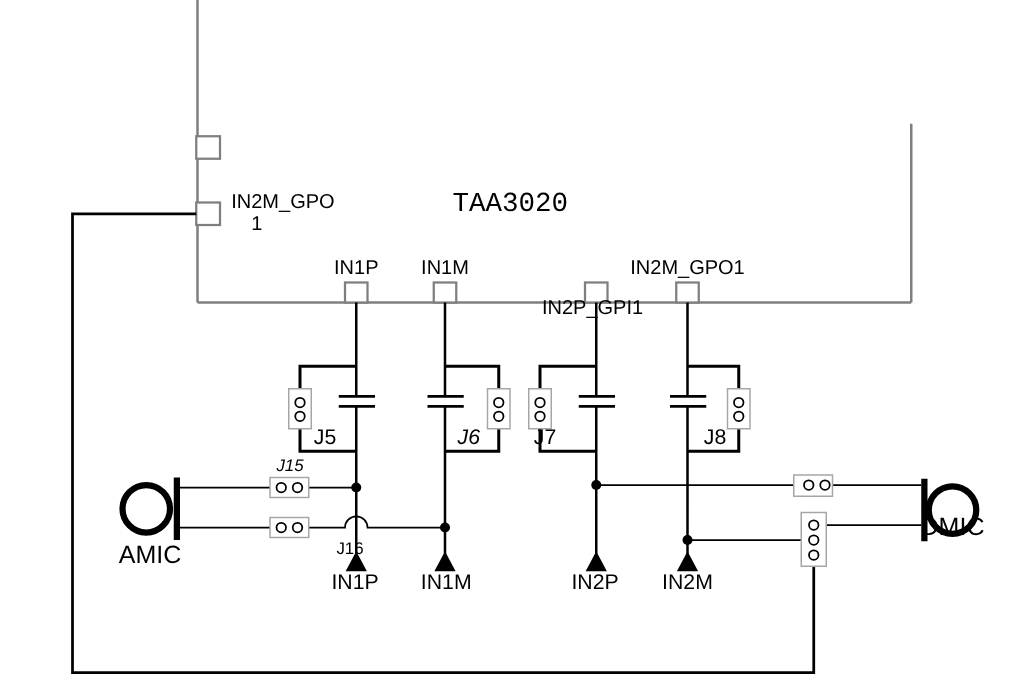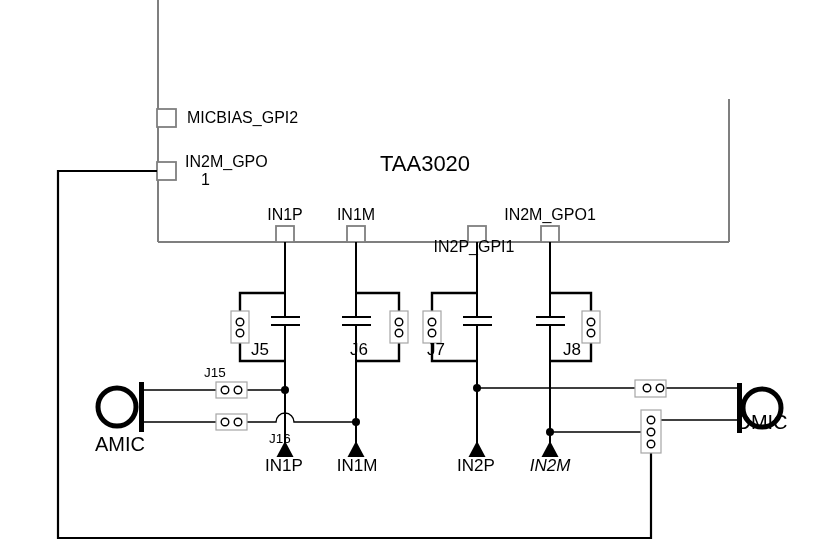--- a/index.html
+++ b/index.html
@@ -144,41 +144,40 @@
     </g>
 
     <g fill="#000000" stroke="none">
       <polygon points="285,441 276.5,457 293.5,457"></polygon>
       <polygon points="356,441 347.5,457 364.5,457"></polygon>
       <polygon points="477,441 468.5,457 485.5,457"></polygon>
       <polygon points="550,441 541.5,457 558.5,457"></polygon>
     </g>
   </svg>
 
-  <div class="lbl chip-name" style="left:380px; top:152px;">TAA3020</div>
+  <div class="lbl chip-name" style="left:362px; top:152px;font-family:Liberation Mono, monospace;">TAA3020</div>
 
-  <div class="lbl pin-lbl" style="left:187px; top:110px;">MICBIAS_GPI2</div>
 
   <div class="lbl pin-lbl" style="left:185px; top:154px;">IN2M_GPO</div>
   <div class="lbl pin-lbl" style="left:201px; top:172px;">1</div>
 
   <div class="lbl pin-lbl center" style="left:285px; top:207px;">IN1P</div>
   <div class="lbl pin-lbl center" style="left:356px; top:207px;">IN1M</div>
   <div class="lbl pin-lbl center" style="left:474px; top:207px;margin-top:32px;">IN2P_GPI1</div>
   <div class="lbl pin-lbl center" style="left:550px; top:207px;">IN2M_GPO1</div>
 
   <div class="lbl jumper-lbl" style="left:251px; top:341px;">J5</div>
-  <div class="lbl jumper-lbl" style="left:350px; top:341px;">J6</div>
+  <div class="lbl jumper-lbl" style="left:366px; top:341px;font-style:italic;">J6</div>
   <div class="lbl jumper-lbl" style="left:427px; top:341px;">J7</div>
   <div class="lbl jumper-lbl" style="left:563px; top:341px;">J8</div>
 
-  <div class="lbl jumper-lbl-sm center" style="left:215px; top:366px;">J15</div>
+  <div class="lbl jumper-lbl-sm center" style="left:232px; top:366px;font-style:italic;">J15</div>
   <div class="lbl jumper-lbl-sm center" style="left:232px; top:432px;margin-left:48px;">J16</div>
 
   <div class="lbl port-lbl center" style="left:284px; top:457px;">IN1P</div>
   <div class="lbl port-lbl center" style="left:357px; top:457px;">IN1M</div>
   <div class="lbl port-lbl center" style="left:476px; top:457px;">IN2P</div>
-  <div class="lbl port-lbl center" style="left:550px; top:457px;font-style:italic;">IN2M</div>
+  <div class="lbl port-lbl center" style="left:550px; top:457px;">IN2M</div>
 
   <div class="lbl mic-lbl center" style="left:120px; top:434px;">AMIC</div>
   <div class="lbl mic-lbl center" style="left:762px; top:412px;">DMIC</div>
 
 </div>
 
 </body></html>

